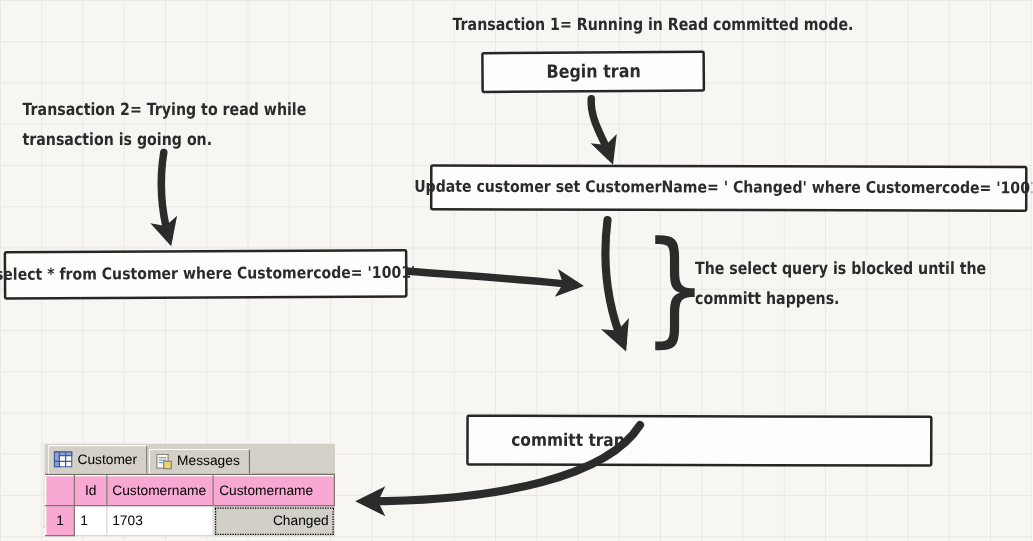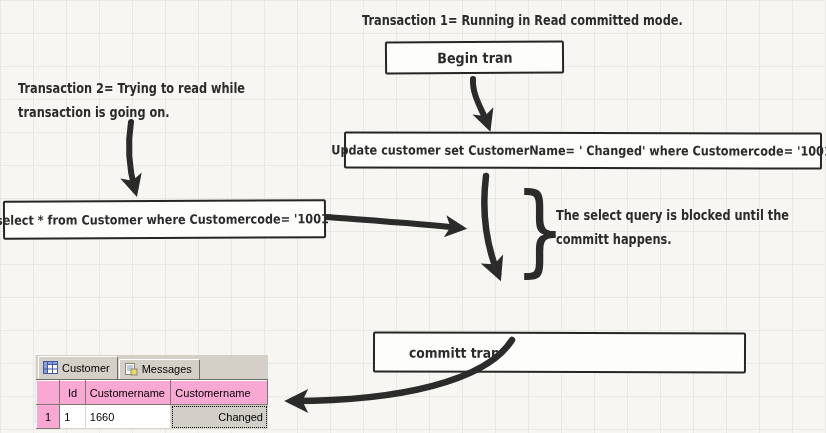--- a/index.html
+++ b/index.html
@@ -159,21 +159,21 @@
         <tbody>
             <tr>
           <td class="hcell" style="width:26px"></td>
           <td class="hcell c-id" style="width:28px">Id</td>
           <td class="hcell" style="width:86px">Customername</td>
           <td class="hcell" style="width:88px">Customername</td>
         </tr>
         <tr>
           <td class="rowhdr">1</td>
           <td class="dcell">1</td>
-          <td class="dcell">1660</td>
+          <td class="dcell">1703</td>
           <td class="dcell selected">Changed</td>
         </tr>
       </tbody>
         </table>
     </div>
   </div>
 
 </div>
 
 </body></html>

